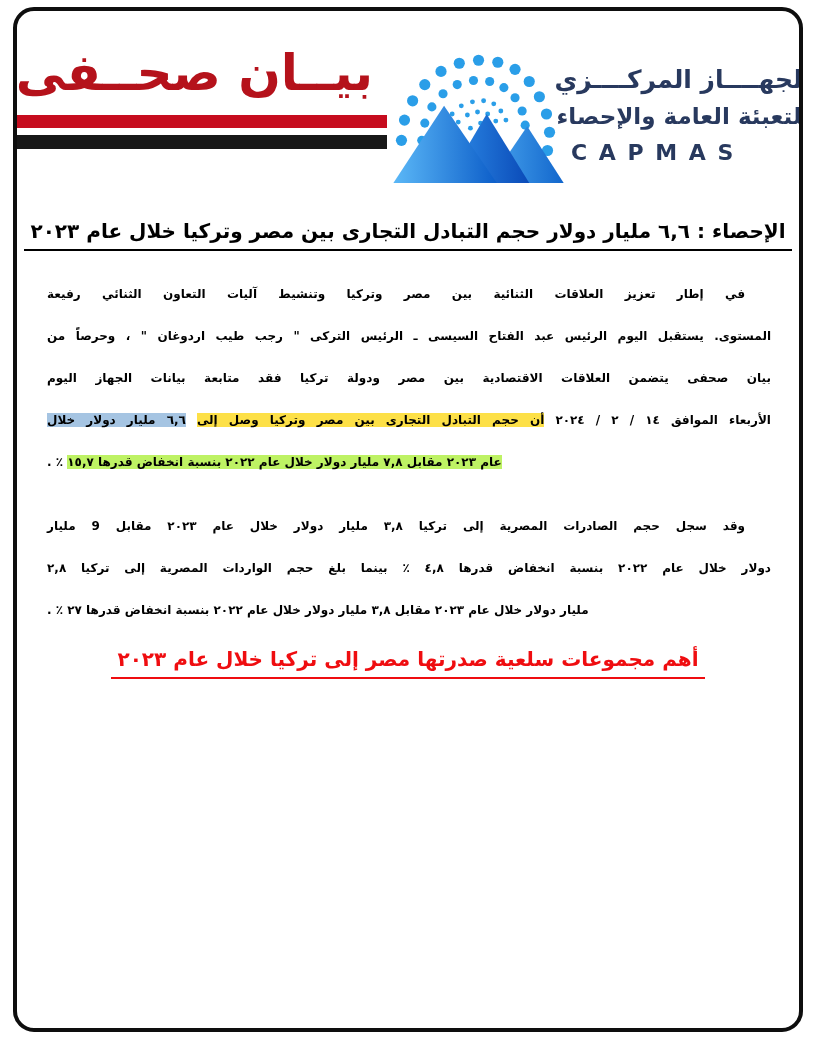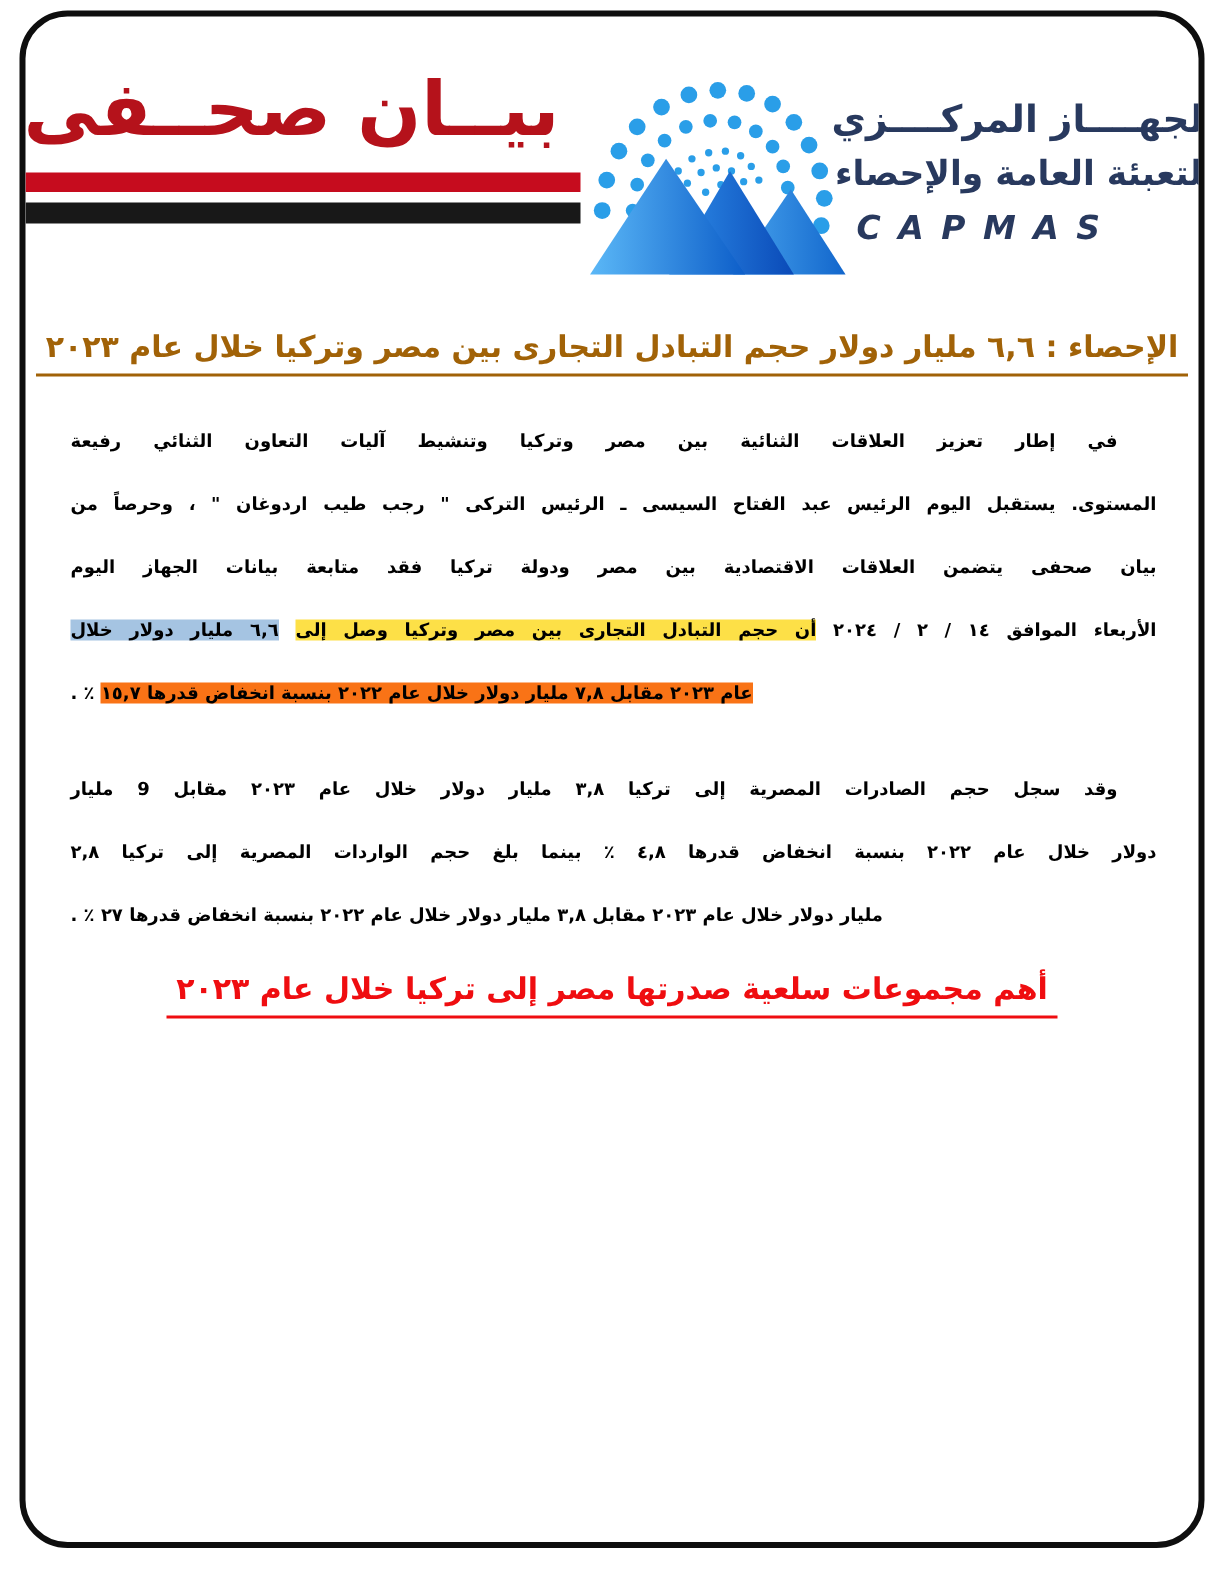--- a/index.html
+++ b/index.html
@@ -8,21 +8,21 @@
     background:#ffffff;
     font-family:"DejaVu Sans", sans-serif;
     overflow:hidden;
   }
   *{box-sizing:border-box;}
 
   .page-frame{
     position:absolute;
     left:13px; top:7px; right:13px; bottom:16px;
     border:4px solid #0e0e0e;
-    border-radius:32px;
+    border-radius:21px;
     background:#ffffff;
     overflow:hidden;
   }
 
   
   .header{
     display:flex;
     justify-content:space-between;
     align-items:flex-start;
     padding-top:24px;
@@ -56,21 +56,20 @@
   .logo-line1{ font-size:25px; font-weight:bold; white-space:nowrap; }
   .logo-line2{ font-size:23px; font-weight:bold; margin-top:9px; white-space:nowrap; }
   .logo-acronym{
     direction:ltr;
     font-size:22px;
     font-weight:bold;
     margin-top:11px;
     letter-spacing:2px;
     white-space:nowrap;
     text-align:left;
-    font-style:italic;
   }
 
   
   .doc-title, .doc-subtitle{
     text-align:center;
     direction:rtl;
   }
   .doc-title{ margin-top:32px; }
   .doc-subtitle{ margin-top:16px; }
   .doc-title > span, .doc-subtitle > span{
@@ -179,29 +178,29 @@
       </svg>
       <div class="logo-text" style="color: rgb(40, 57, 94);">
         <div class="logo-line1">الجهــــاز المركــــزي</div>
         <div class="logo-line2">للتعبئة العامة والإحصاء</div>
         <div class="logo-acronym">C A P M A S</div>
       </div>
     </div>
   </div>
 
   <div class="doc-title">
-    <span style="color: #a16207;">الإحصاء : ٦,٦ مليار دولار حجم التبادل التجارى بين مصر وتركيا خلال عام ٢٠٢٣</span>
+    <span style="color: #000000;">الإحصاء : ٦,٦ مليار دولار حجم التبادل التجارى بين مصر وتركيا خلال عام ٢٠٢٣</span>
   </div>
 
   <div class="para" id="para1">
       <div class="line"><span>في إطار تعزيز العلاقات الثنائية بين مصر وتركيا وتنشيط آليات التعاون الثنائي رفيعة</span></div>
       <div class="line"><span>المستوى. يستقبل اليوم الرئيس عبد الفتاح السيسى ـ الرئيس التركى " رجب طيب اردوغان " ، وحرصاً من</span></div>
       <div class="line"><span>بيان صحفى يتضمن العلاقات الاقتصادية بين مصر ودولة تركيا فقد متابعة بيانات الجهاز اليوم</span></div>
       <div class="line"><span>الأربعاء الموافق ١٤ / ٢ / ٢٠٢٤ </span><span style="background: #fde047;">أن حجم التبادل التجارى بين مصر وتركيا وصل إلى</span><span> </span><span style="background: rgb(165, 196, 226);">٦,٦ مليار دولار خلال</span></div>
-      <div class="line"><span style="background: #f97316;">عام ٢٠٢٣ مقابل ٧,٨ مليار دولار خلال عام ٢٠٢٢ بنسبة انخفاض قدرها ١٥,٧</span><span> ٪ .</span></div>
+      <div class="line"><span style="background: #bef264;">عام ٢٠٢٣ مقابل ٧,٨ مليار دولار خلال عام ٢٠٢٢ بنسبة انخفاض قدرها ١٥,٧</span><span> ٪ .</span></div>
     </div>
 
   <div class="para" id="para2">
       <div class="line"><span>وقد سجل حجم الصادرات المصرية إلى تركيا ٣,٨ مليار دولار خلال عام ٢٠٢٣ مقابل 9 مليار</span></div>
       <div class="line"><span>دولار خلال عام ٢٠٢٢ بنسبة انخفاض قدرها ٤,٨ ٪ بينما بلغ حجم الواردات المصرية إلى تركيا ٢,٨</span></div>
       <div class="line"><span>مليار دولار خلال عام ٢٠٢٣ مقابل ٣,٨ مليار دولار خلال عام ٢٠٢٢ بنسبة انخفاض قدرها ٢٧ ٪ .</span></div>
     </div>
 
   <div class="doc-subtitle">
     <span style="color: rgb(239, 13, 16);">أهم مجموعات سلعية صدرتها مصر إلى تركيا خلال عام ٢٠٢٣</span>

